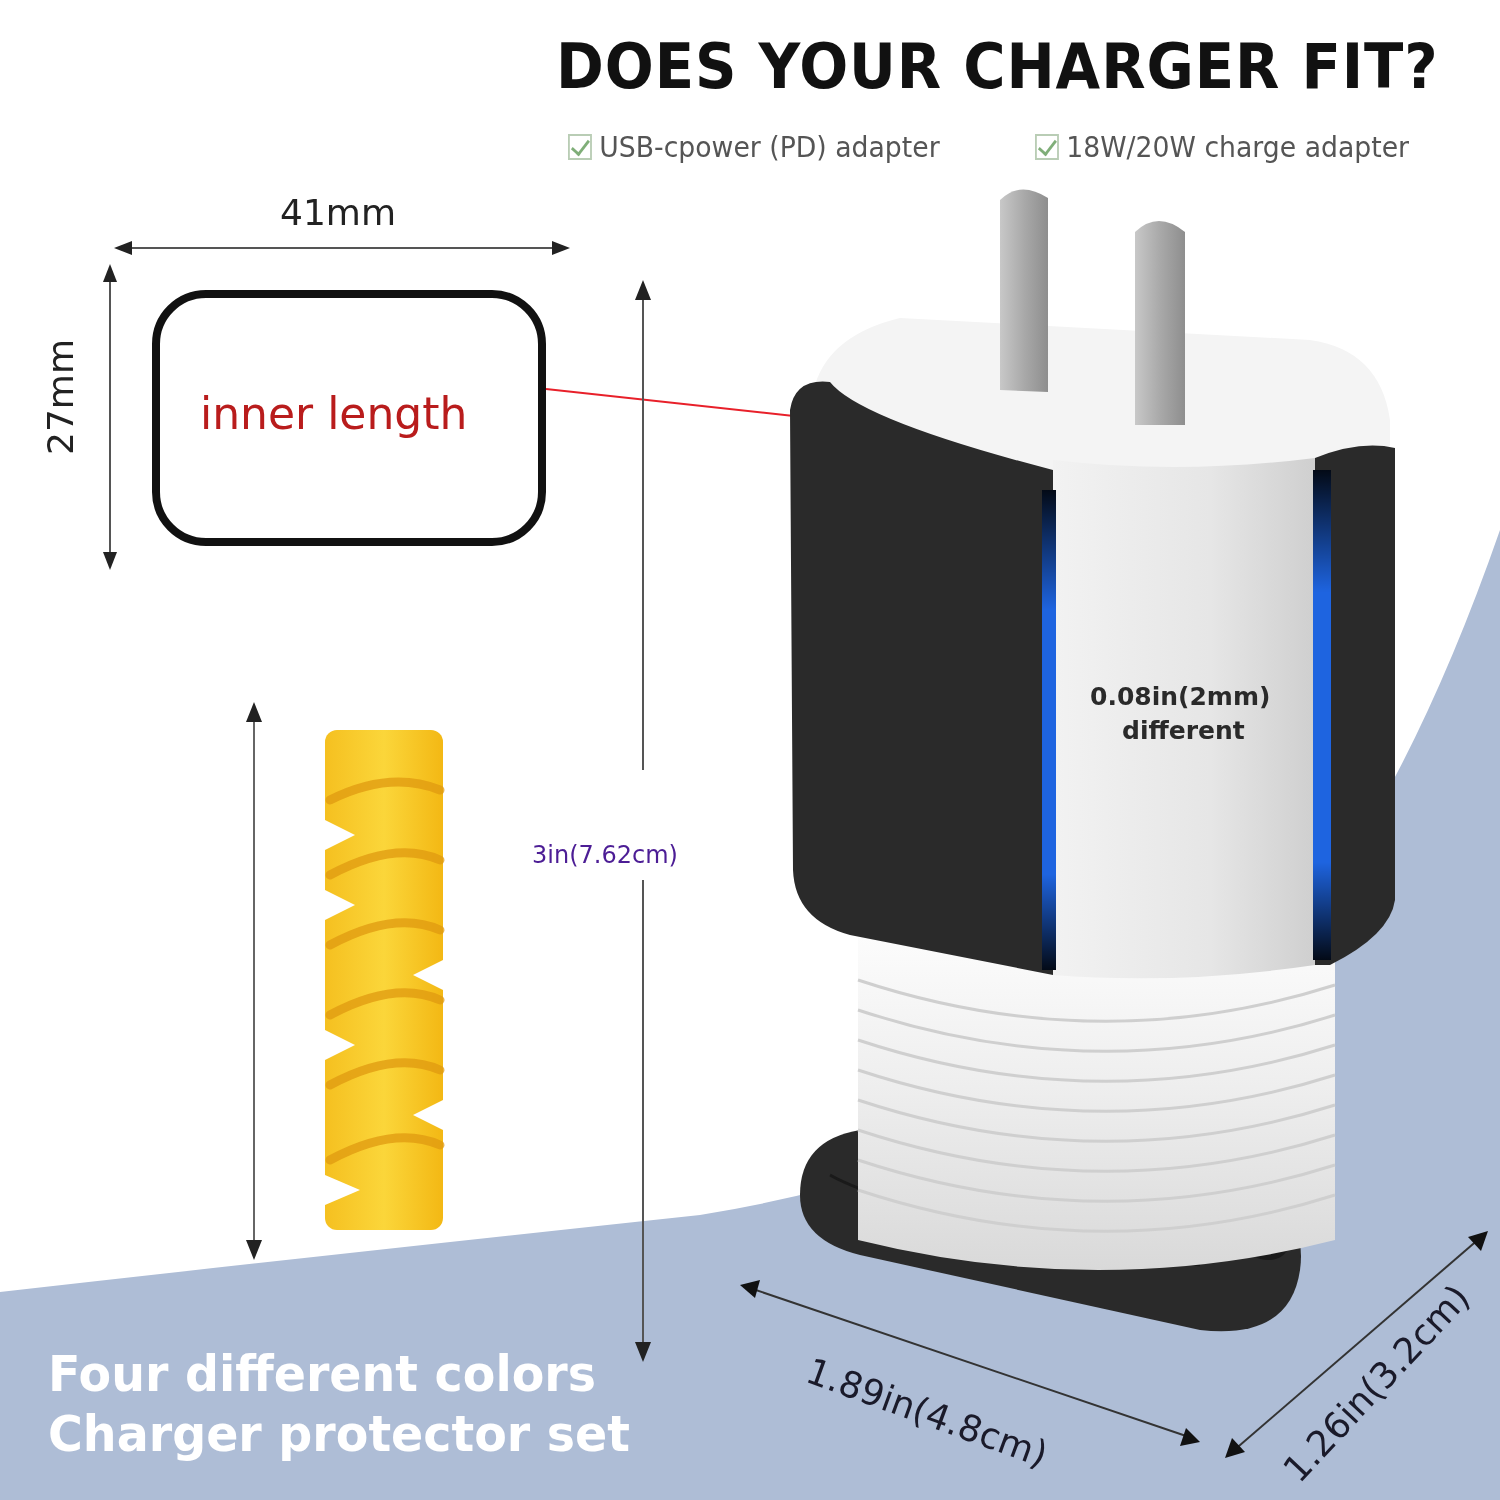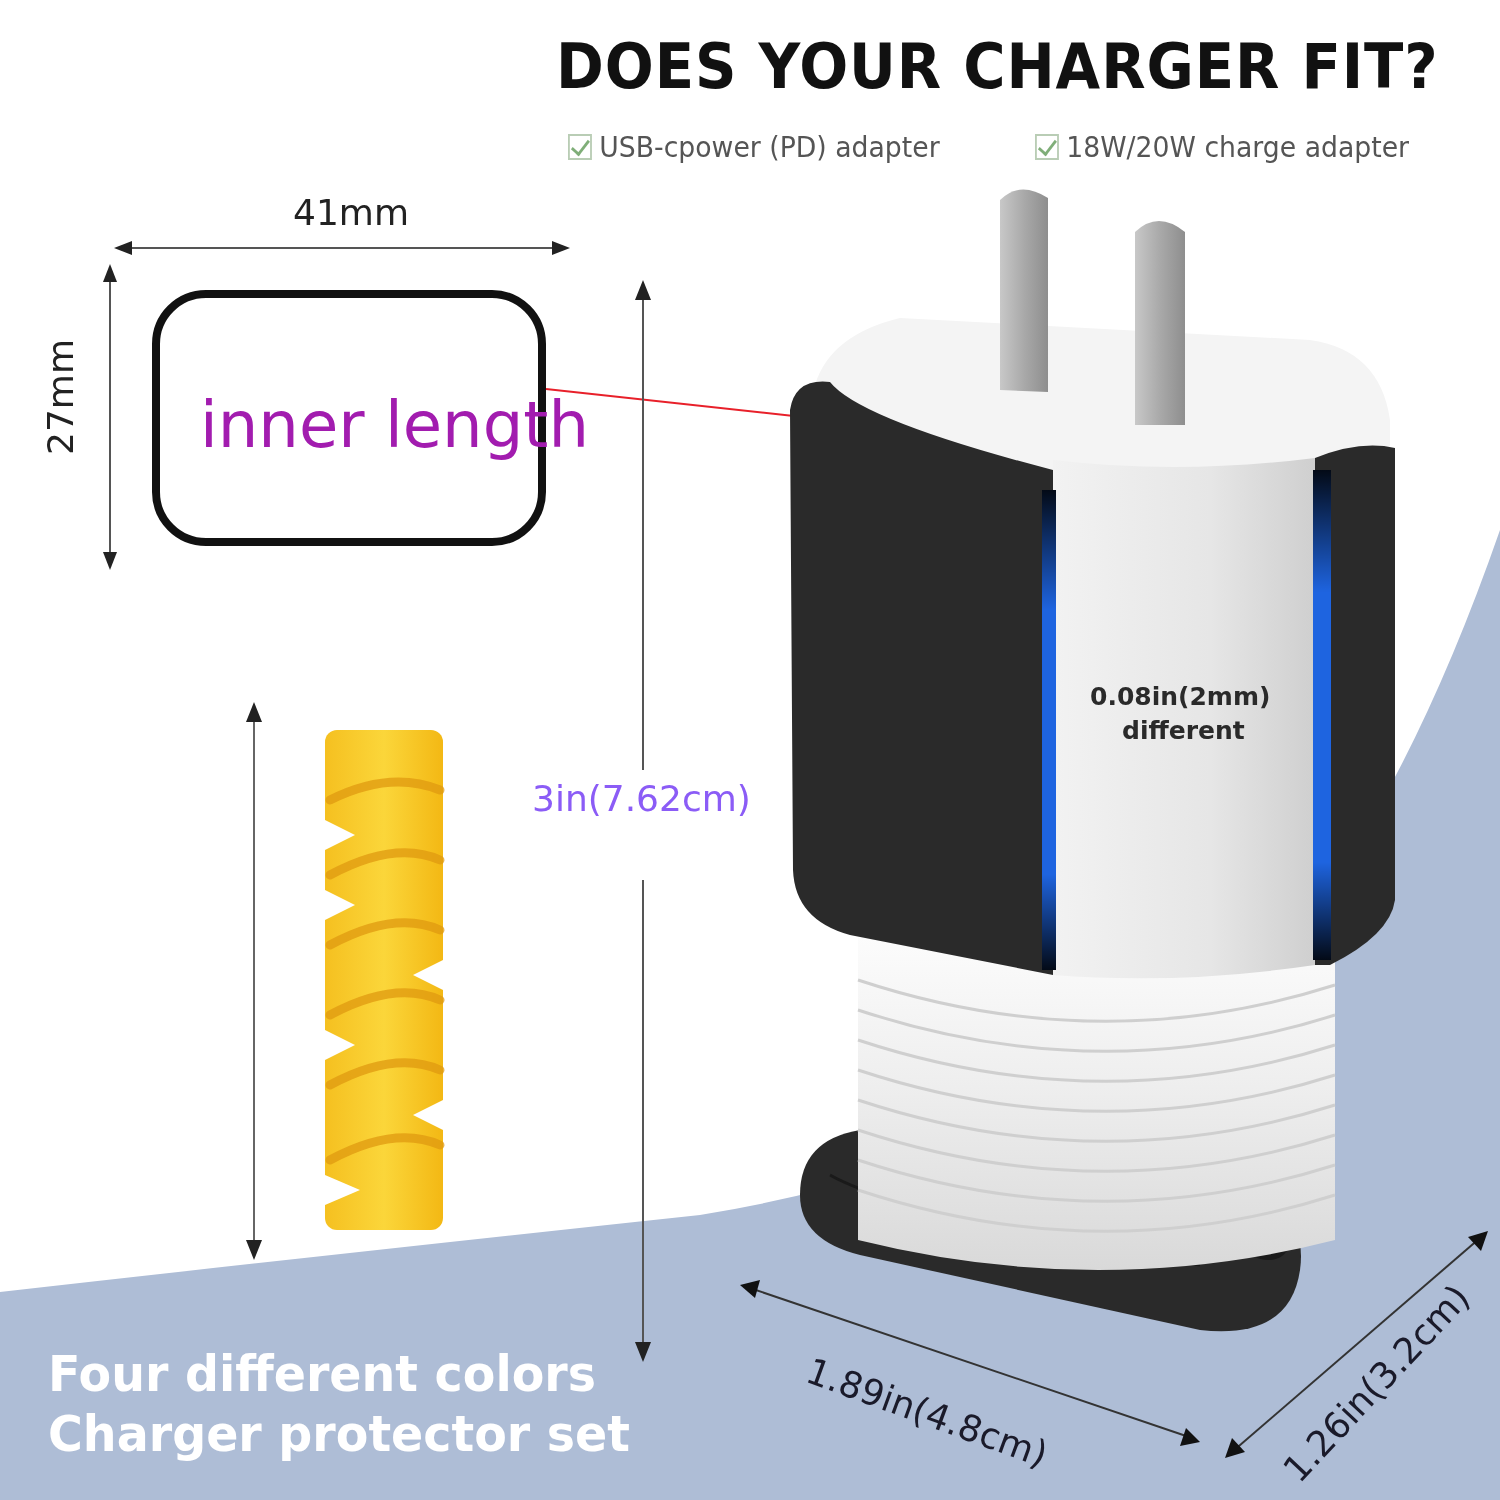--- a/index.html
+++ b/index.html
@@ -5,24 +5,24 @@
   html, body { margin: 0; padding: 0; }
   body { width: 1500px; height: 1500px; overflow: hidden; background: #ffffff; font-family: "DejaVu Sans", sans-serif; }
   #stage { position: relative; width: 1500px; height: 1500px; overflow: hidden; background: #ffffff; }
   #bg-svg { position: absolute; left: 0; top: 0; width: 1500px; height: 1500px; }
   .txt { position: absolute; white-space: nowrap; color: #1a1a1a; }
   .headline { left: 556px; top: 30px; font-family: "DejaVu Sans", sans-serif; font-weight: bold; font-size: 62px; letter-spacing: 1px; color: #111; transform: scaleX(0.93); transform-origin: left top; }
   .compat { top: 130px; font-size: 29px; color: #555; display: flex; align-items: center; gap: 4px; transform: scaleX(0.92); transform-origin: left top; }
   .compat .box { display: inline-block; width: 26px; height: 26px; border: 2px solid #b9cdb5; box-sizing: border-box; position: relative; margin-right: 4px; }
   .compat .box::after { content: ""; position: absolute; left: 6px; top: 0px; width: 8px; height: 16px; border-right: 3px solid #7fae78; border-bottom: 3px solid #7fae78; transform: rotate(40deg); }
   .dim { font-size: 36px; color: #222; }
-  .dim-41 { left: 293px; top: 192px; }
+  .dim-41 { left: 280px; top: 192px; }
   .dim-27 { left: 40px; top: 455px; transform: rotate(-90deg); transform-origin: left top; }
-  .inner-label { left: 200px; top: 388px; font-size: 64px; color: #a21caf; }
-  .dim-3in { left: 532px; top: 774px; font-size: 36px; color: #8b5cf6; background: #fff; padding: 4px 0; }
+  .inner-label { left: 200px; top: 388px; font-size: 44px; color: #b91c1c; }
+  .dim-3in { left: 532px; top: 837px; font-size: 24px; color: #4c1d95; background: #fff; padding: 4px 0; }
   .thick { left: 1090px; top: 680px; font-size: 25px; font-weight: bold; color: #2a2a2a; line-height: 34px; }
   .thick .l2 { display: block; padding-left: 32px; }
   .dim-189 { left: 815px; top: 1350px; font-size: 36px; color: #1a1a2a; transform: rotate(20deg); transform-origin: left top; }
   .dim-126 { left: 1275px; top: 1462px; font-size: 36px; color: #1a1a2a; transform: rotate(-47deg); transform-origin: left top; }
   .promo { left: 48px; font-weight: bold; font-size: 50px; color: #ffffff; transform: scaleX(0.95); transform-origin: left top; }
   .promo-1 { top: 1345px; }
   .promo-2 { top: 1405px; }
 </style>
 </head>
 <body>

